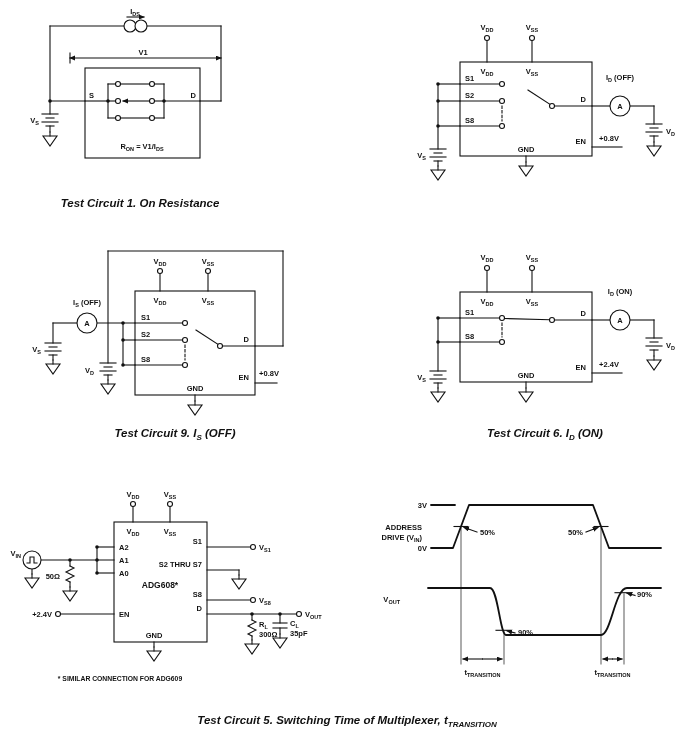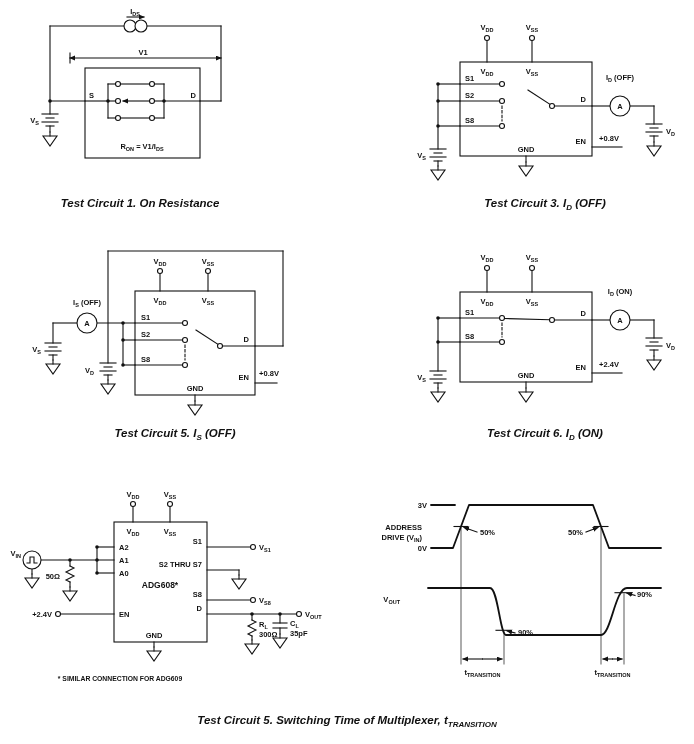--- a/index.html
+++ b/index.html
@@ -377,18 +377,17 @@
     <text x="137" y="57">50%</text>
     <text x="240" y="57" text-anchor="end">50%</text>
     <text x="57" y="124" text-anchor="end"><tspan>V</tspan><tspan class="sub" dy="2">OUT</tspan></text>
     <text x="175" y="157">90%</text>
     <text x="294" y="119">90%</text>
     <text x="139.5" y="197" text-anchor="middle"><tspan>t</tspan><tspan class="sub" dy="2">TRANSITION</tspan></text>
     <text x="269.5" y="197" text-anchor="middle"><tspan>t</tspan><tspan class="sub" dy="2">TRANSITION</tspan></text>
   </svg>
 
   <div class="cap" style="left:25px;top:197px;width:230px"><span>Test Circuit 1.  On Resistance</span></div>
-  <div class="cap" style="left:415px;top:197px;width:260px"><span>Test Circuit 3.  I</span><sub>D</sub><span> (OFF)</span></div>
-  <div class="cap" style="left:45px;top:427px;width:260px"><span>Test Circuit 5.  I</span><sub>S</sub><span> (OFF)</span></div>
+  <div class="cap" style="left:45px;top:427px;width:260px"><span>Test Circuit 9.  I</span><sub>S</sub><span> (OFF)</span></div>
   <div class="cap" style="left:415px;top:427px;width:260px"><span>Test Circuit 6.  I</span><sub>D</sub><span> (ON)</span></div>
   <div class="cap" style="left:0px;top:714px;width:694px"><span>Test Circuit 5.  Switching Time of Multiplexer, t</span><sub>TRANSITION</sub></div>
 
 </div>
 
 </body></html>

